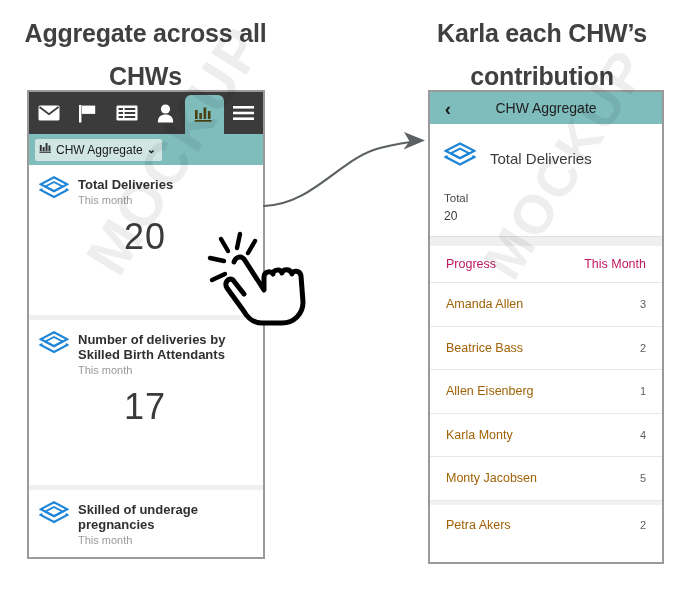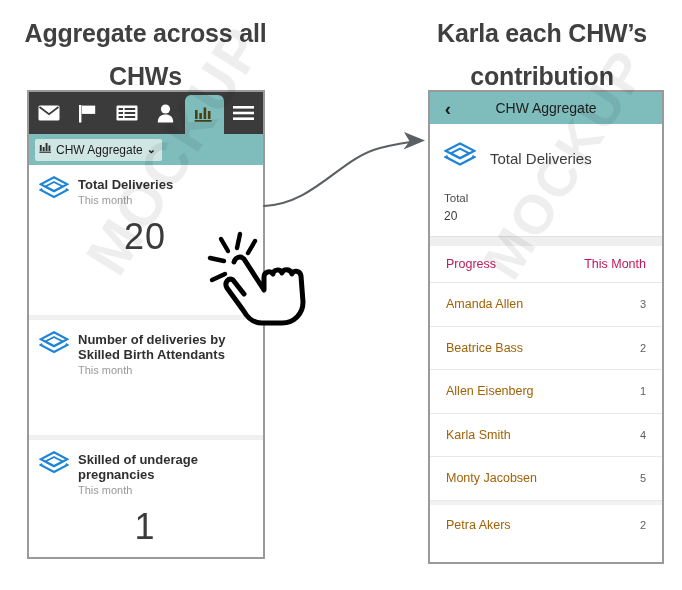--- a/index.html
+++ b/index.html
@@ -334,20 +334,21 @@
           <path d="M15 1.2 L28.3 8.2 L15 15.2 L1.7 8.2 Z" fill="none" stroke="#1e85d8" stroke-width="2.1"></path>
           <path d="M15 6 L23.6 10.5 L15 15 L6.4 10.5 Z" fill="none" stroke="#1e85d8" stroke-width="1.9"></path>
           <path d="M3.4 13 L1.7 14 L15 21 L28.3 14 L26.6 13" fill="none" stroke="#1e85d8" stroke-width="2.1"></path>
         </svg>
       </span>
       <div class="card-text">
         <div class="card-title">Number of deliveries by Skilled Birth Attendants</div>
         <div class="card-sub">This month</div>
       </div>
     </div>
+    <div class="card-value">17</div>
   </div>
 
   <div class="card">
     <div class="card-head">
       <span>
         <svg width="30" height="26" viewBox="0 0 30 26">
           <path d="M15 1.2 L28.3 8.2 L15 15.2 L1.7 8.2 Z" fill="none" stroke="#1e85d8" stroke-width="2.1"></path>
           <path d="M15 6 L23.6 10.5 L15 15 L6.4 10.5 Z" fill="none" stroke="#1e85d8" stroke-width="1.9"></path>
           <path d="M3.4 13 L1.7 14 L15 21 L28.3 14 L26.6 13" fill="none" stroke="#1e85d8" stroke-width="2.1"></path>
         </svg>
@@ -396,21 +397,21 @@
   </div>
   <div class="row">
     <span class="row-name">Beatrice Bass</span>
     <span class="row-val">2</span>
   </div>
   <div class="row">
     <span class="row-name">Allen Eisenberg</span>
     <span class="row-val">1</span>
   </div>
   <div class="row">
-    <span class="row-name">Karla Smith</span>
+    <span class="row-name">Karla Monty</span>
     <span class="row-val">4</span>
   </div>
   <div class="row">
     <span class="row-name">Monty Jacobsen</span>
     <span class="row-val">5</span>
   </div>
   <div class="row spaced">
     <span class="row-name">Petra Akers</span>
     <span class="row-val">2</span>
   </div>

